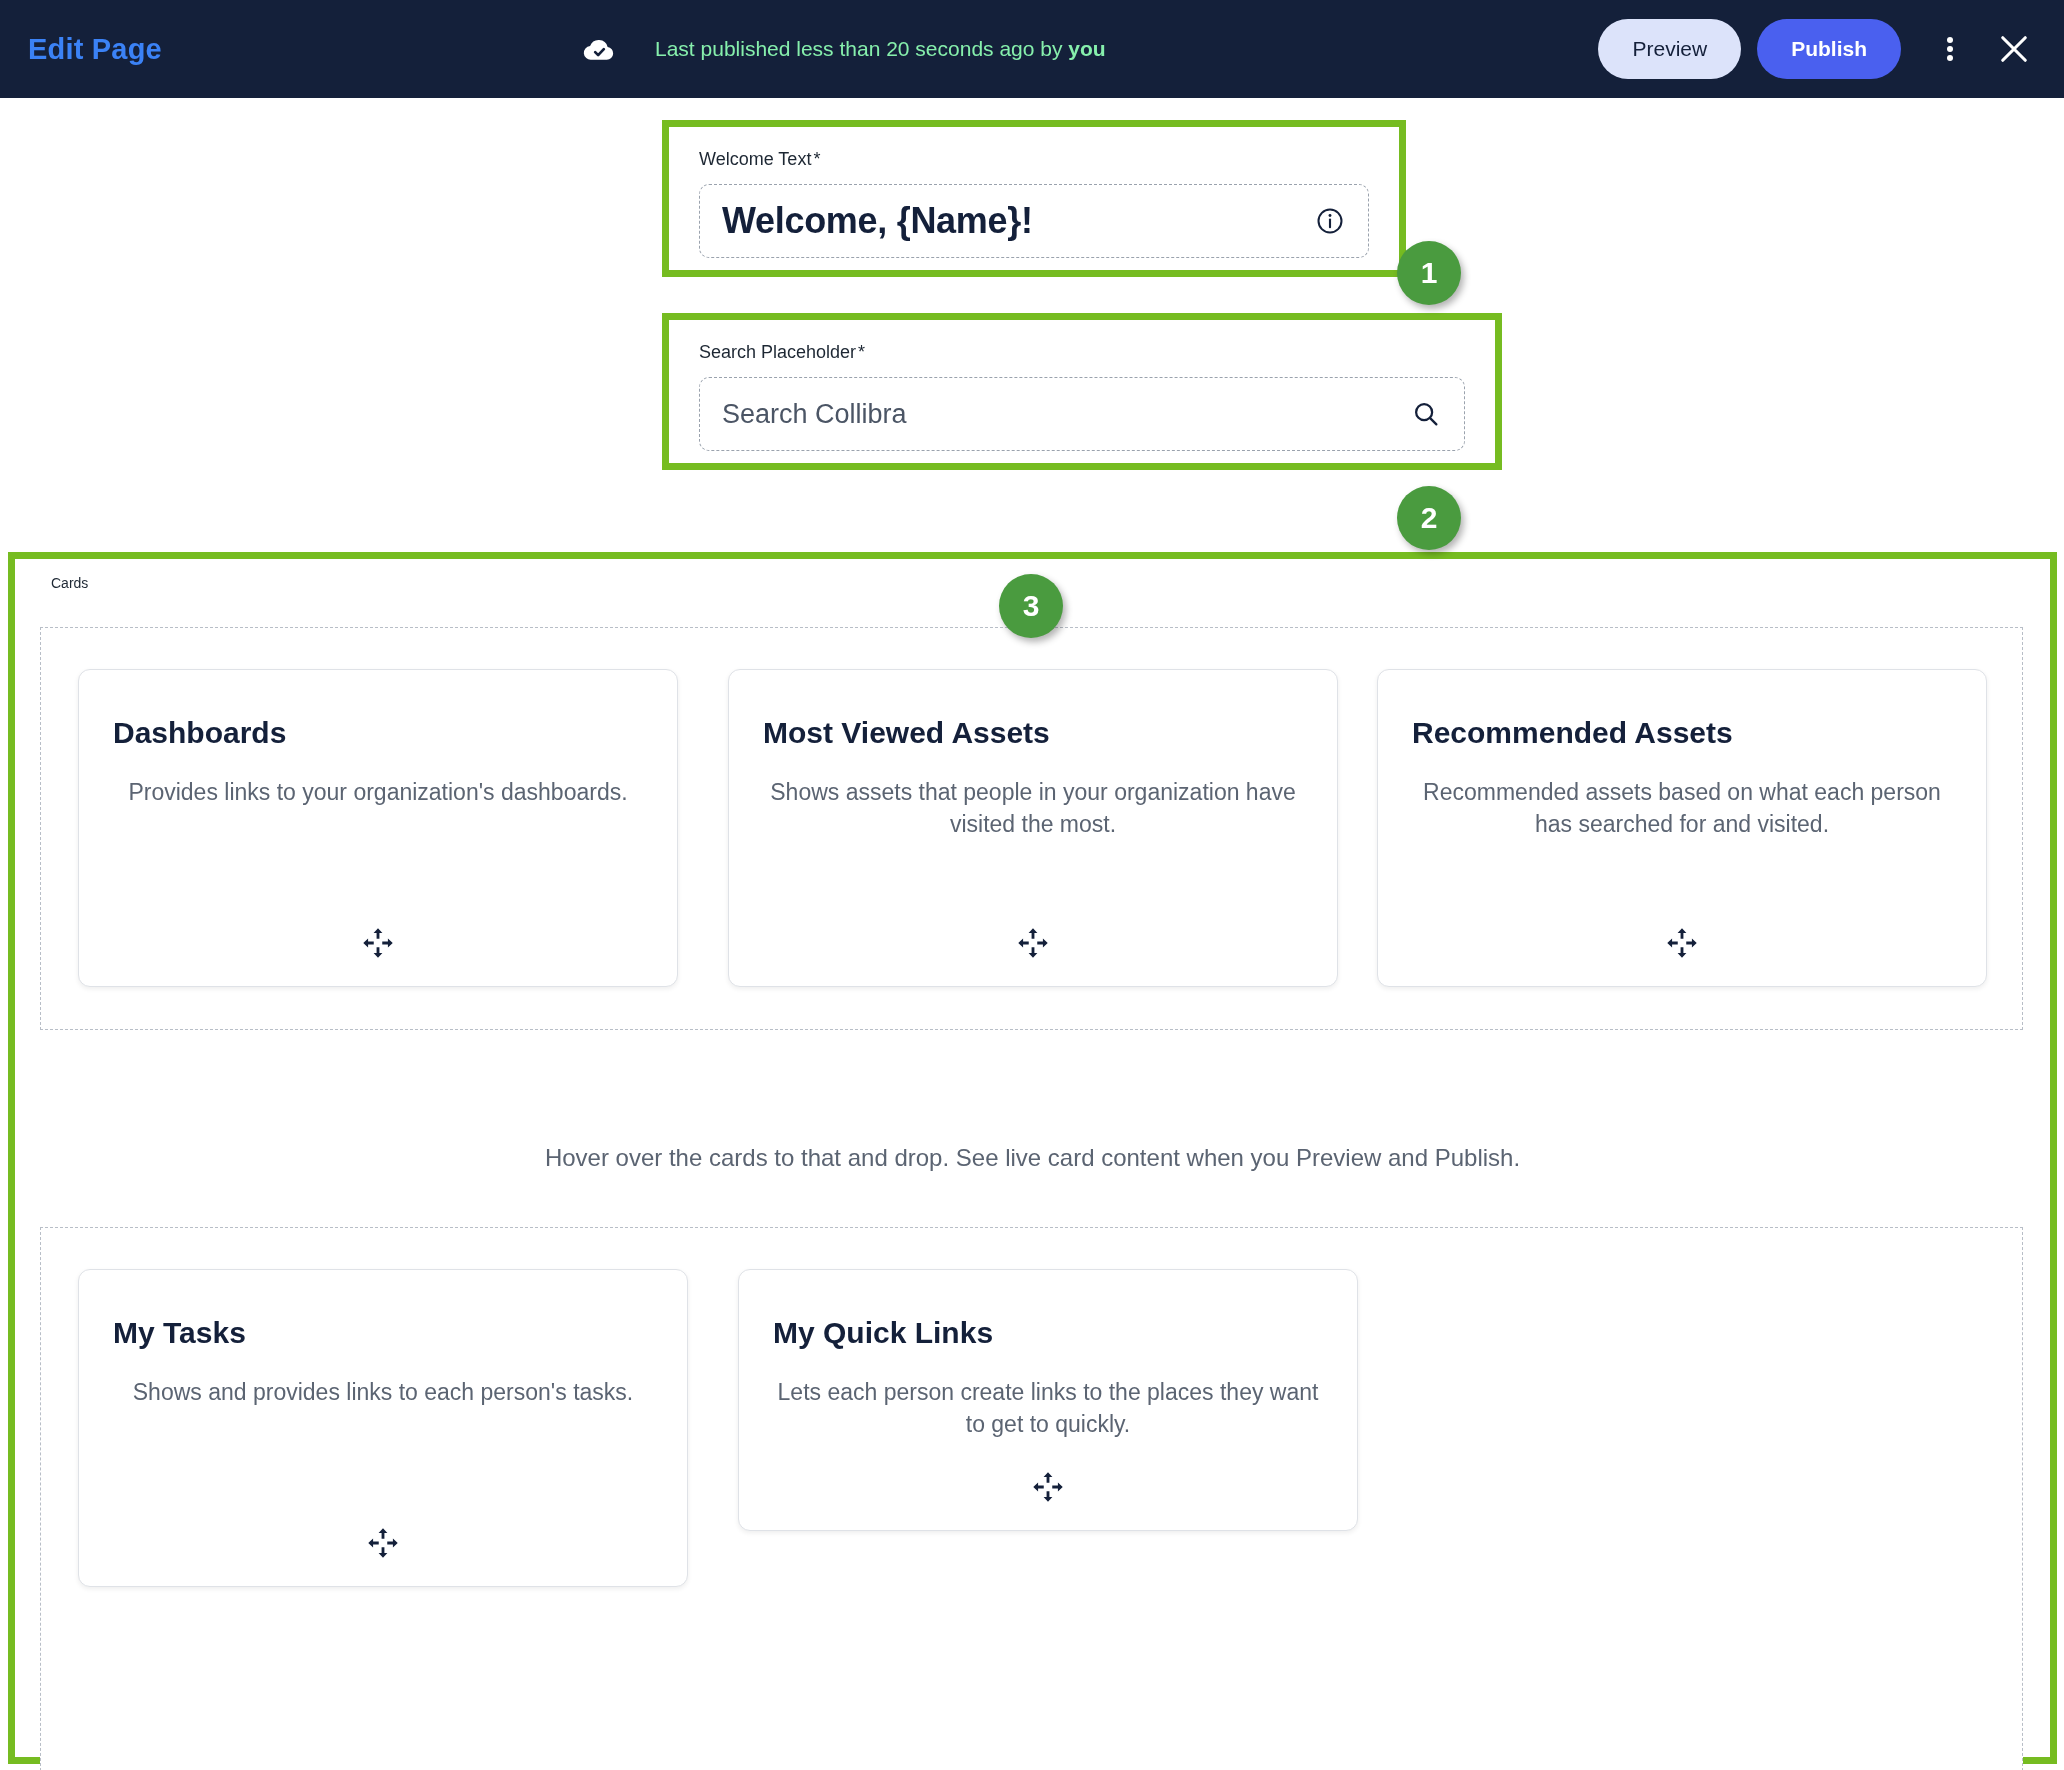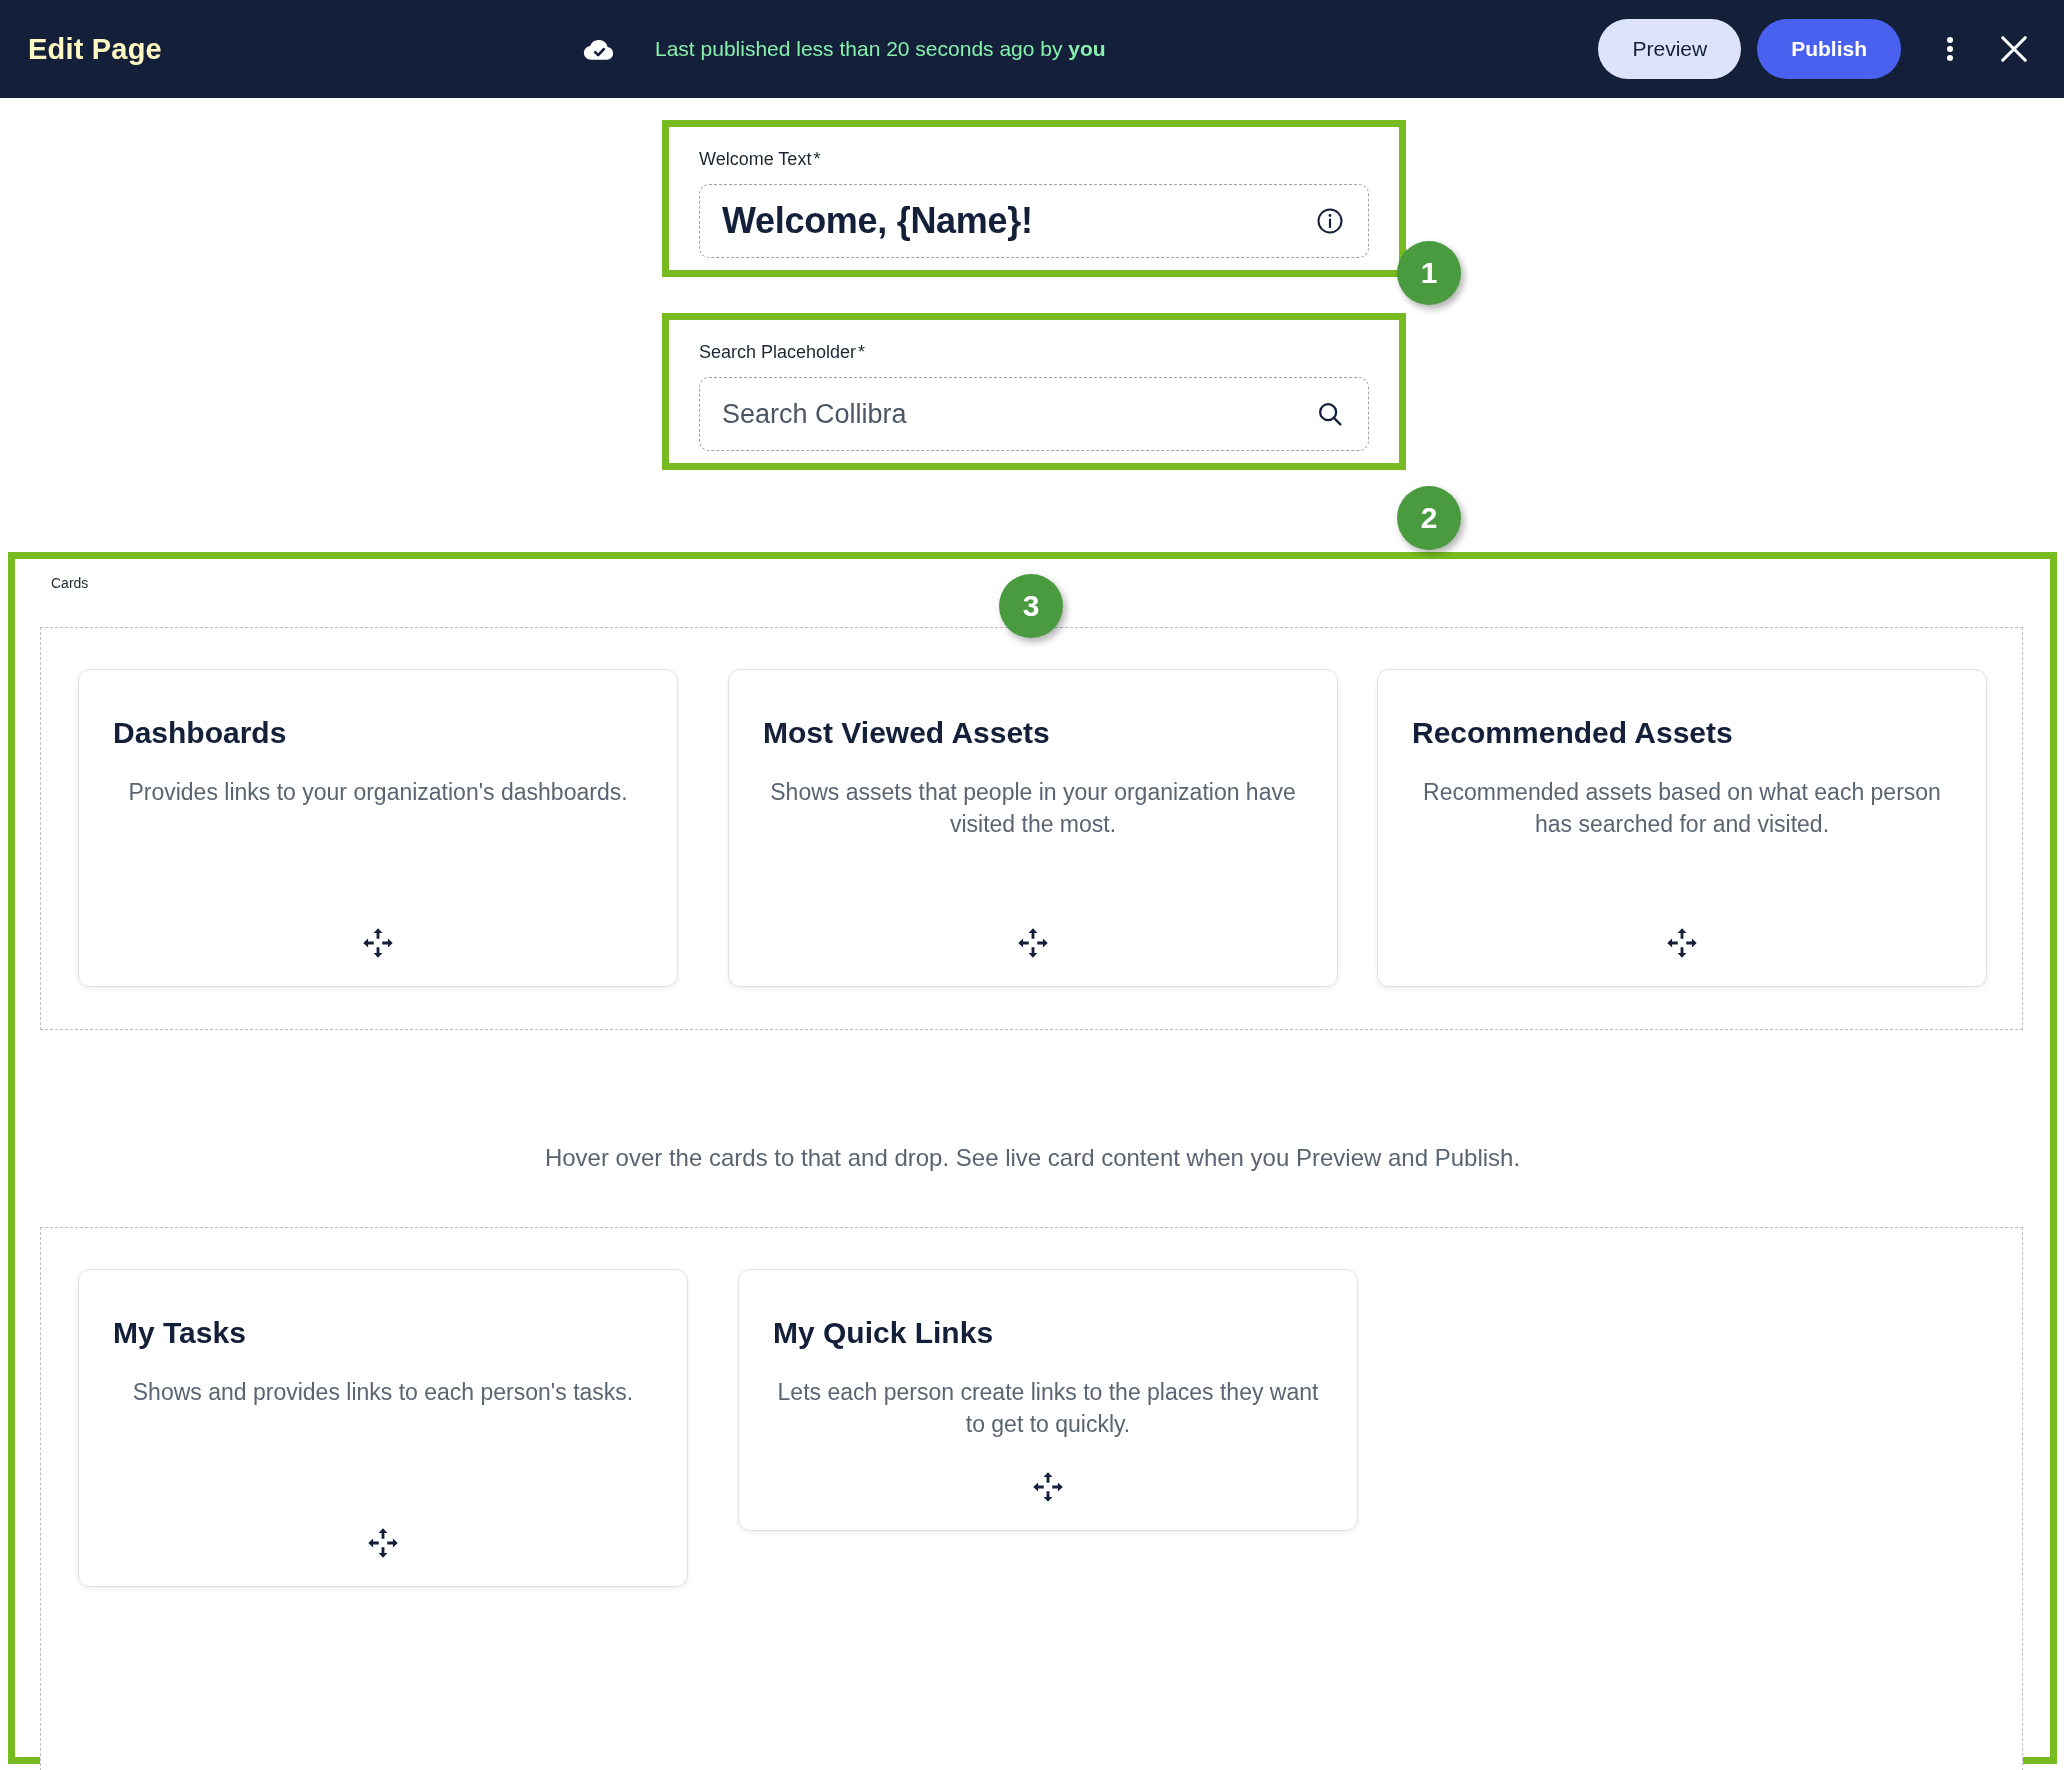--- a/index.html
+++ b/index.html
@@ -19,21 +19,21 @@
     height: 98px;
     background: #14203a;
     display: flex;
     align-items: center;
   }
   .header-title {
     position: absolute;
     left: 28px;
     font-size: 29px;
     font-weight: bold;
-    color: #fef9c3;
+    color: #3b82f6;
     letter-spacing: 0.2px;
   }
   .publish-status {
     position: absolute;
     left: 582px;
     display: flex;
     align-items: center;
     gap: 18px;
   }
   .cloud-icon { width: 34px; height: 34px; display: block; }
@@ -268,21 +268,21 @@
             <circle cx="12" cy="12" r="9.2" stroke="#14203a" stroke-width="1.6"></circle>
             <circle cx="12" cy="7.6" r="1.15" fill="#14203a"></circle>
             <path d="M12 10.8v6.2" stroke="#14203a" stroke-width="1.7" stroke-linecap="round"></path>
           </svg>
         </span>
       </div>
     </div>
   </div>
   <div class="anno-badge" style="left:1397px; top:143px;">1</div>
 
-  <div class="anno-box" style="left:662px; top:215px; width:744px; height:157px;">
+  <div class="anno-box" style="left:662px; top:215px; width:840px; height:157px;">
     <div style="position:absolute; left:30px; top:22px; right:30px;">
       <div class="field-label"><span>Search Placeholder</span><span class="req">*</span></div>
       <div class="field-input">
         <span class="search-value">Search Collibra</span>
         <span class="field-trailing-icon">
           <svg width="30" height="30" viewBox="0 0 24 24" fill="none">
             <circle cx="10.5" cy="10.5" r="6.4" stroke="#14203a" stroke-width="1.8"></circle>
             <path d="M15.3 15.3l5 5" stroke="#14203a" stroke-width="1.8" stroke-linecap="round"></path>
           </svg>
         </span>

